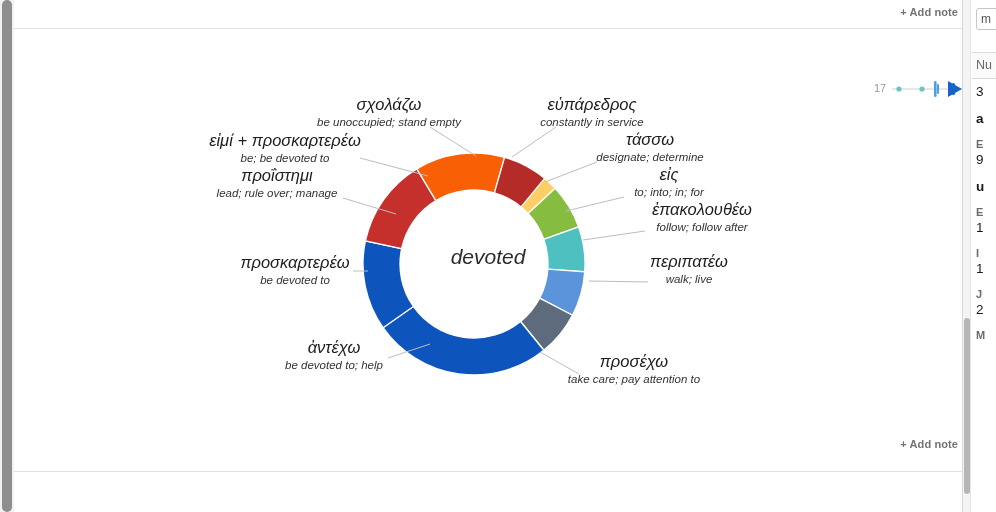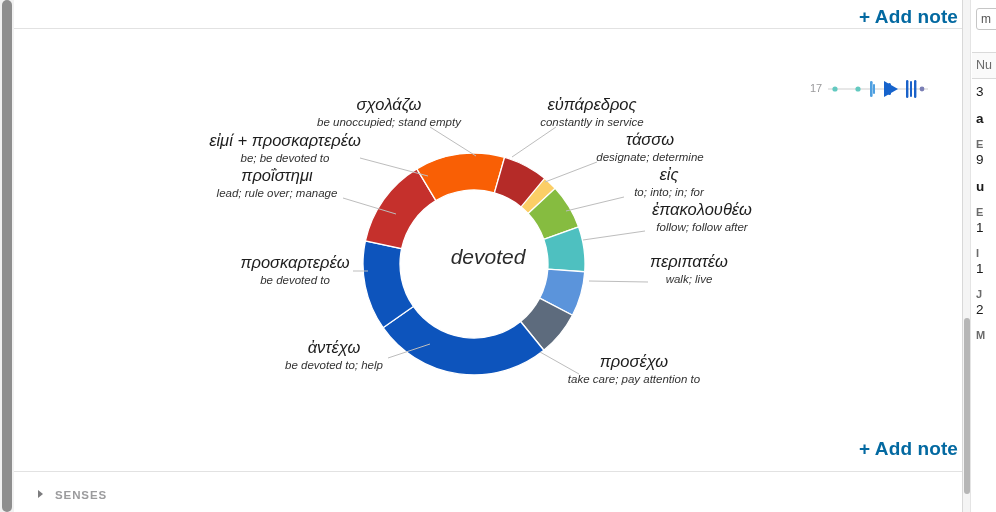--- a/index.html
+++ b/index.html
@@ -36,22 +36,22 @@
   .note-strip-top {
     position: absolute; left: 0; top: 0; width: 948px; height: 29px;
     background: #fff;
   }
   .note-strip-top .divider {
     position: absolute; left: 0; bottom: 0; width: 948px; height: 1px;
     background: #e2e2e2;
   }
   .add-note {
     position: absolute;
-    color: #0369a1;
-    font-size: 19px;
+    color: #737373;
+    font-size: 11px;
     font-weight: 600;
     letter-spacing: .1px;
     cursor: pointer;
     white-space: nowrap;
   }
   .add-note.top { right: 4px; top: 6px; }
 
   
   .section-header {
     position: absolute; left: 0; top: 45px; width: 948px; height: 26px;
@@ -76,21 +76,21 @@
     position: absolute; left: 27px; top: 5px;
     font-size: 11.5px; font-weight: 700; letter-spacing: .85px;
     color: #4a4a4c;
   }
   .section-version {
     position: absolute; left: 119px; top: 3.5px;
     font-size: 14px; color: #9b9b9d; letter-spacing: .2px;
   }
 
   
-  .sparkline { position: absolute; left: 788px; top: 76px; width: 130px; height: 26px; }
+  .sparkline { position: absolute; left: 852px; top: 76px; width: 130px; height: 26px; }
   .sparkline .count {
     position: absolute; left: 8px; top: 6px;
     font-size: 11px; color: #9a9a9c;
   }
 
   
   .figure { position: absolute; left: 0; top: 76px; width: 948px; height: 345px; font-style: italic; }
 
   
   .note-strip-bottom {
@@ -239,24 +239,20 @@
           </g>
         <text id="donut-center" x="474" y="188" text-anchor="middle" font-family="Liberation Sans, sans-serif" font-size="21" fill="#2b2b2b">devoted</text>
       </svg>
     </div>
 
     <div class="note-strip-bottom">
       <div class="add-note nosel" style="right:4px; top:8px;">+ Add note</div>
       <div class="divider"></div>
     </div>
 
-    <div class="senses-row">
-      <div class="tri right"></div>
-      <div class="senses-label nosel">SENSES</div>
-    </div>
 
   </div>
 
   <div class="right-panel">
     <div class="rp-gutter">
       <div class="rp-scroll-thumb"></div>
     </div>
     <div class="rp-search">m</div>
     <div class="rp-colhead">Nu</div>
     <div class="rp-list" id="rp-list">

